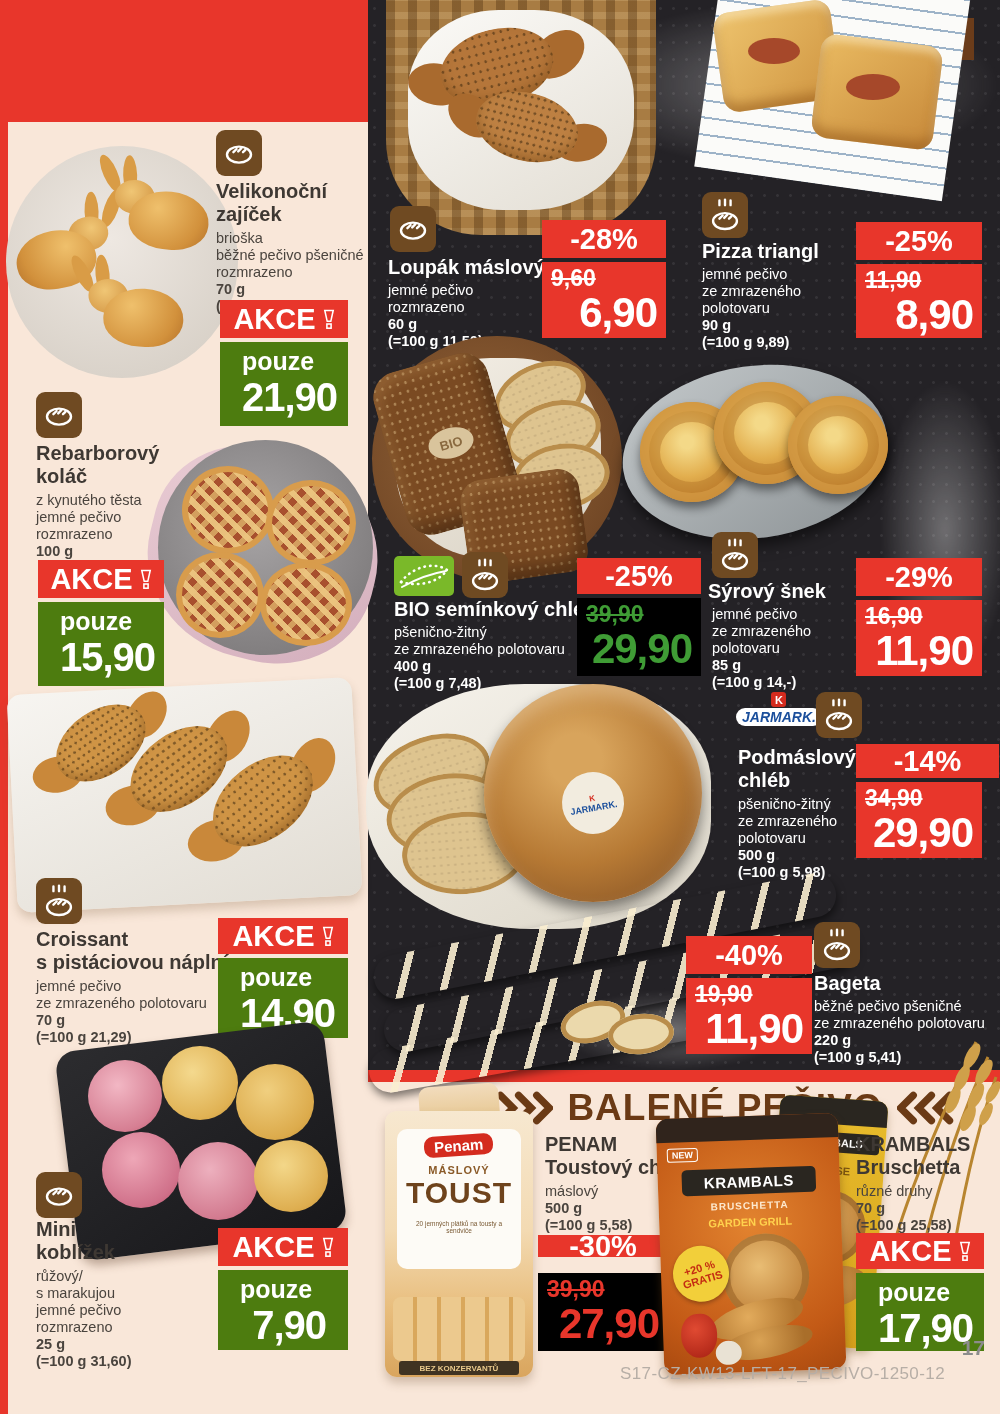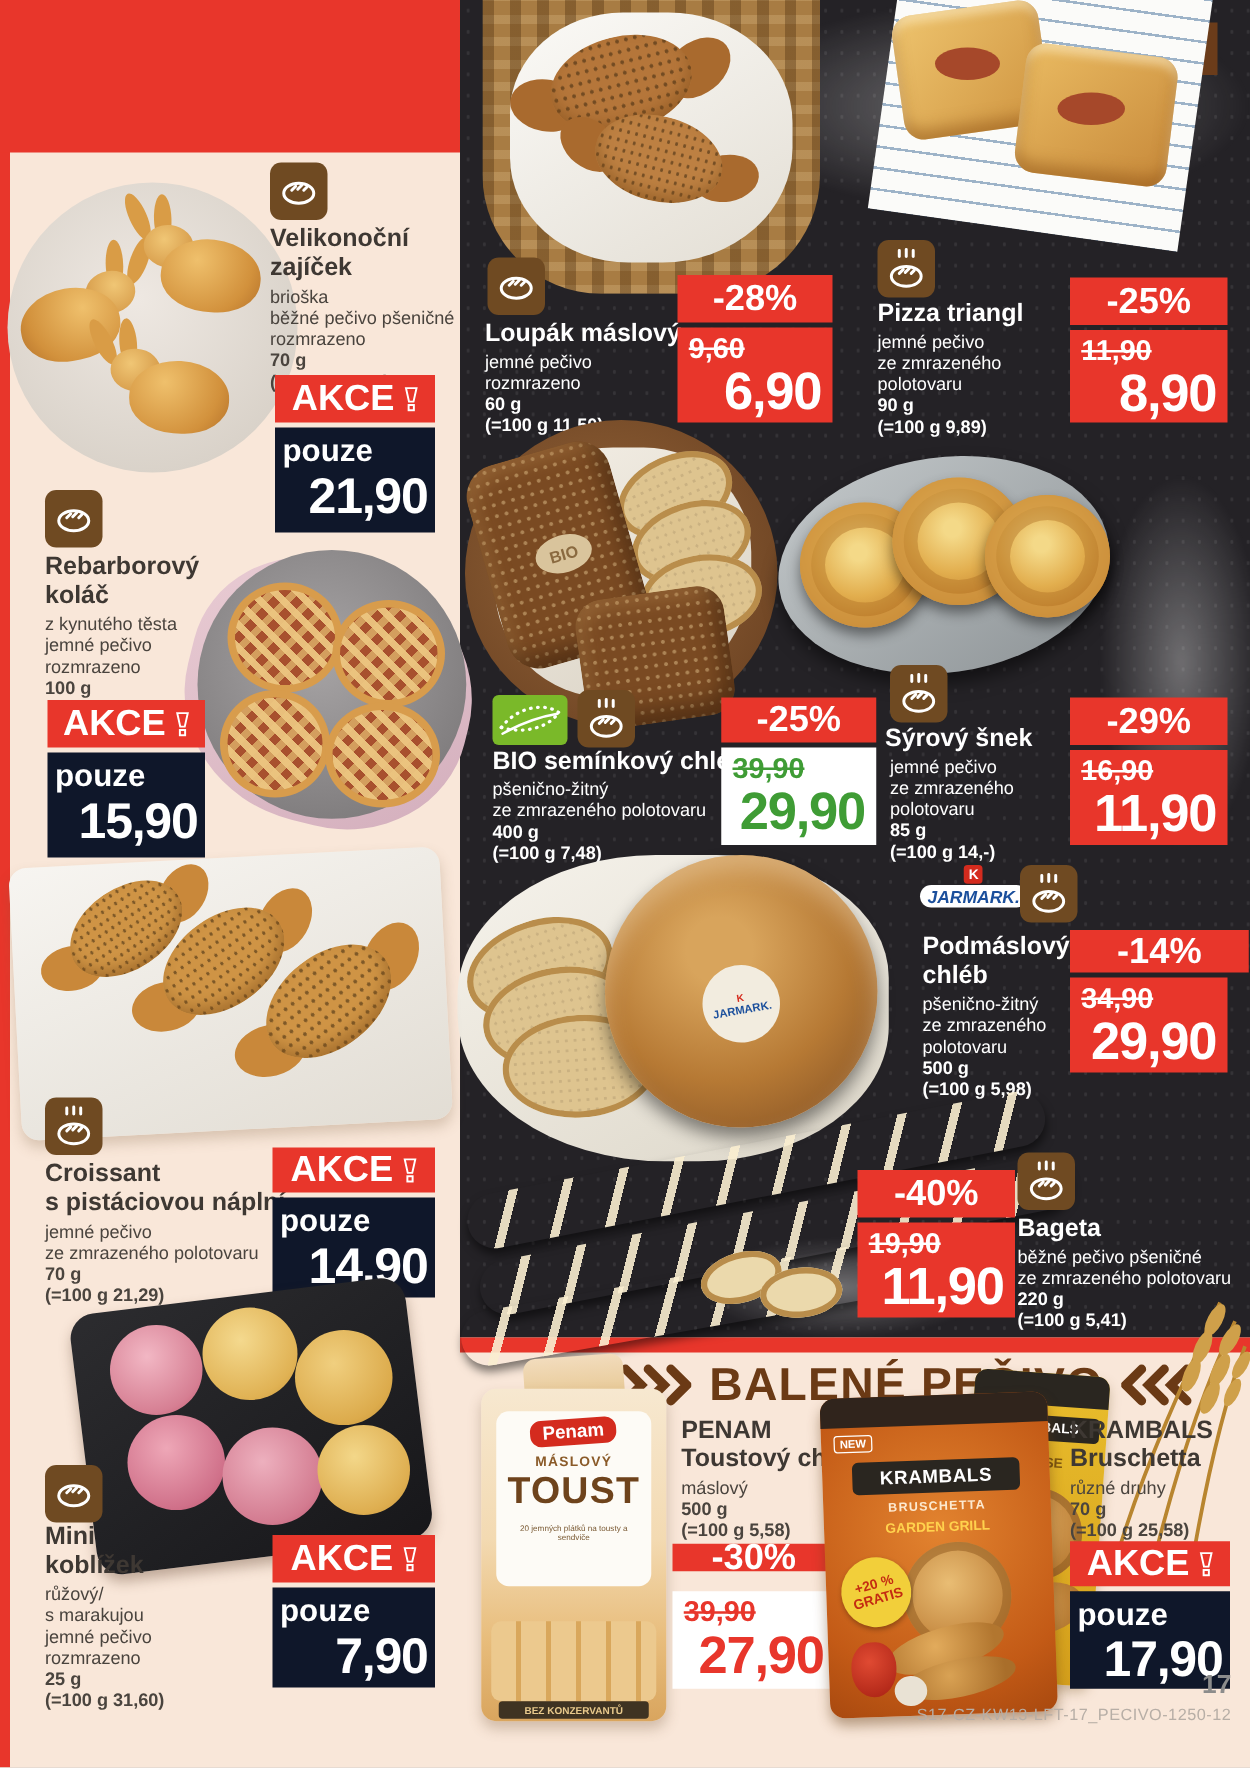--- a/index.html
+++ b/index.html
@@ -30,26 +30,26 @@
         display:flex;align-items:center;justify-content:center;}
   .p-title{font-size:20px;font-weight:bold;line-height:23px;color:#3e3833;}
   .p-desc{font-size:14.5px;line-height:17px;color:#4a443e;}
   .p-desc .b{font-weight:bold;}
   .on-dark .p-title,.on-dark .p-desc{color:#fff;}
   .badge{background:#e8362b;color:#fff;font-weight:bold;font-size:29px;
          display:flex;align-items:center;justify-content:center;}
   .pricebox{background:#e8362b;color:#fff;padding:3px 9px 6px 9px;box-sizing:border-box;}
   .pricebox .old{font-size:23px;font-weight:bold;text-decoration:line-through;line-height:26px;}
   .pricebox .new{font-size:42px;font-weight:bold;letter-spacing:-1px;text-align:right;line-height:44px;}
-  .pricebox.white{background:#ffffff;}
+  .pricebox.white{background:#000000;}
   .pricebox.white.green .old,.pricebox.white.green .new{color:#3f9c35;}
   .pricebox.white.redtx .old,.pricebox.white.redtx .new{color:#e8362b;}
   .akce{background:#e8362b;color:#fff;display:flex;align-items:center;justify-content:center;
         gap:7px;font-weight:bold;font-size:29px;}
-  .pouzebox{background:#0f172a;color:#fff;padding:4px 6px;box-sizing:border-box;}
+  .pouzebox{background:#4d7c0f;color:#fff;padding:4px 22px;box-sizing:border-box;}
   .pouzebox .pz{font-size:25px;font-weight:bold;line-height:30px;}
   .pouzebox .new{font-size:40px;font-weight:bold;letter-spacing:-1px;text-align:right;line-height:42px;}
 
   
   .plate{border-radius:50%;}
   .bunny{position:absolute;width:112px;height:82px;}
   .b-body{position:absolute;right:0;bottom:0;width:80px;height:58px;border-radius:50% 50% 46% 46%;
           background:radial-gradient(circle at 35% 30%,#efc06c,#d2913c 68%,#b4712a);}
   .b-head{position:absolute;left:16px;top:16px;width:40px;height:34px;border-radius:50%;
           background:radial-gradient(circle at 40% 35%,#f0c675,#cf8f3d);}
@@ -87,21 +87,21 @@
 
   
   .jarmark{display:flex;flex-direction:column;align-items:center;gap:1px;}
   .jarmark .k{width:15px;height:15px;background:#d42b1e;color:#fff;font-size:11px;font-weight:bold;
               display:flex;align-items:center;justify-content:center;border-radius:3px;}
   .jarmark .t{background:#fff;color:#1b4f9c;font-weight:bold;font-style:italic;font-size:14px;
               padding:1px 6px;border-radius:9px;}
   .header-bp{display:flex;align-items:center;justify-content:center;gap:14px;color:#6b3a15;}
   .header-bp .t{font-size:37px;font-weight:bold;letter-spacing:1px;}
   .footer-num{font-size:21px;font-weight:bold;color:#8c8c8c;text-align:right;}
-  .footer-code{font-size:13px;color:#b7aea6;text-align:right;letter-spacing:.4px;}
+  .footer-code{font-size:17px;color:#b7aea6;text-align:center;letter-spacing:.4px;}
 </style>
 </head>
 <body>
 
 <div class="page">
 
   <div class="abs dark-zone">
     <div class="speckle"></div>
   </div>
   <div class="abs flour" style="left:580px;top:0;width:420px;height:170px;"></div>

